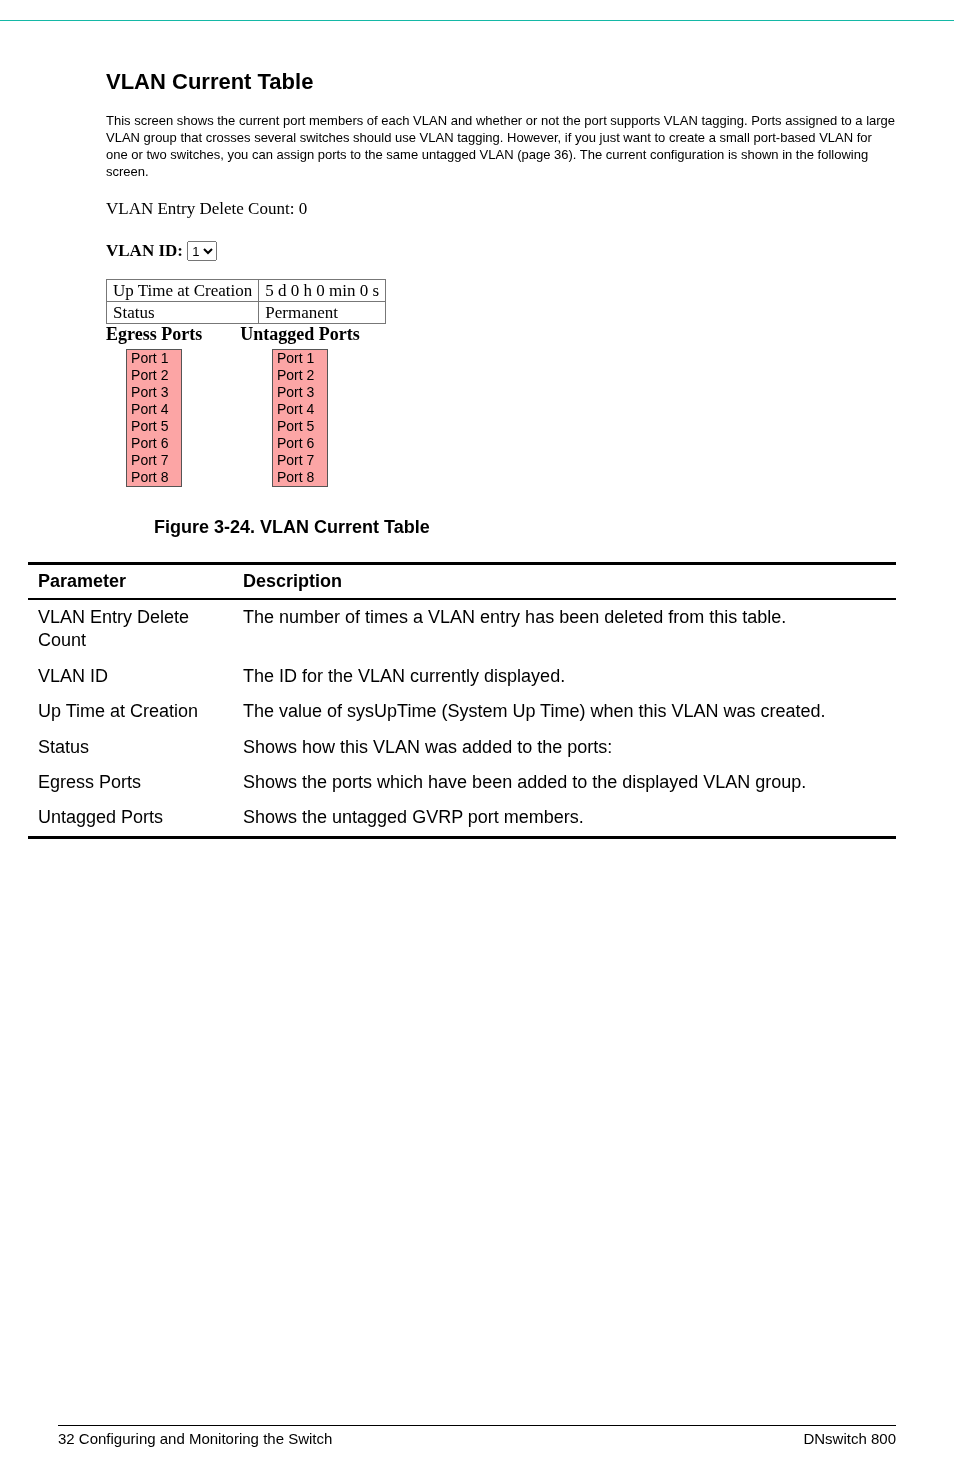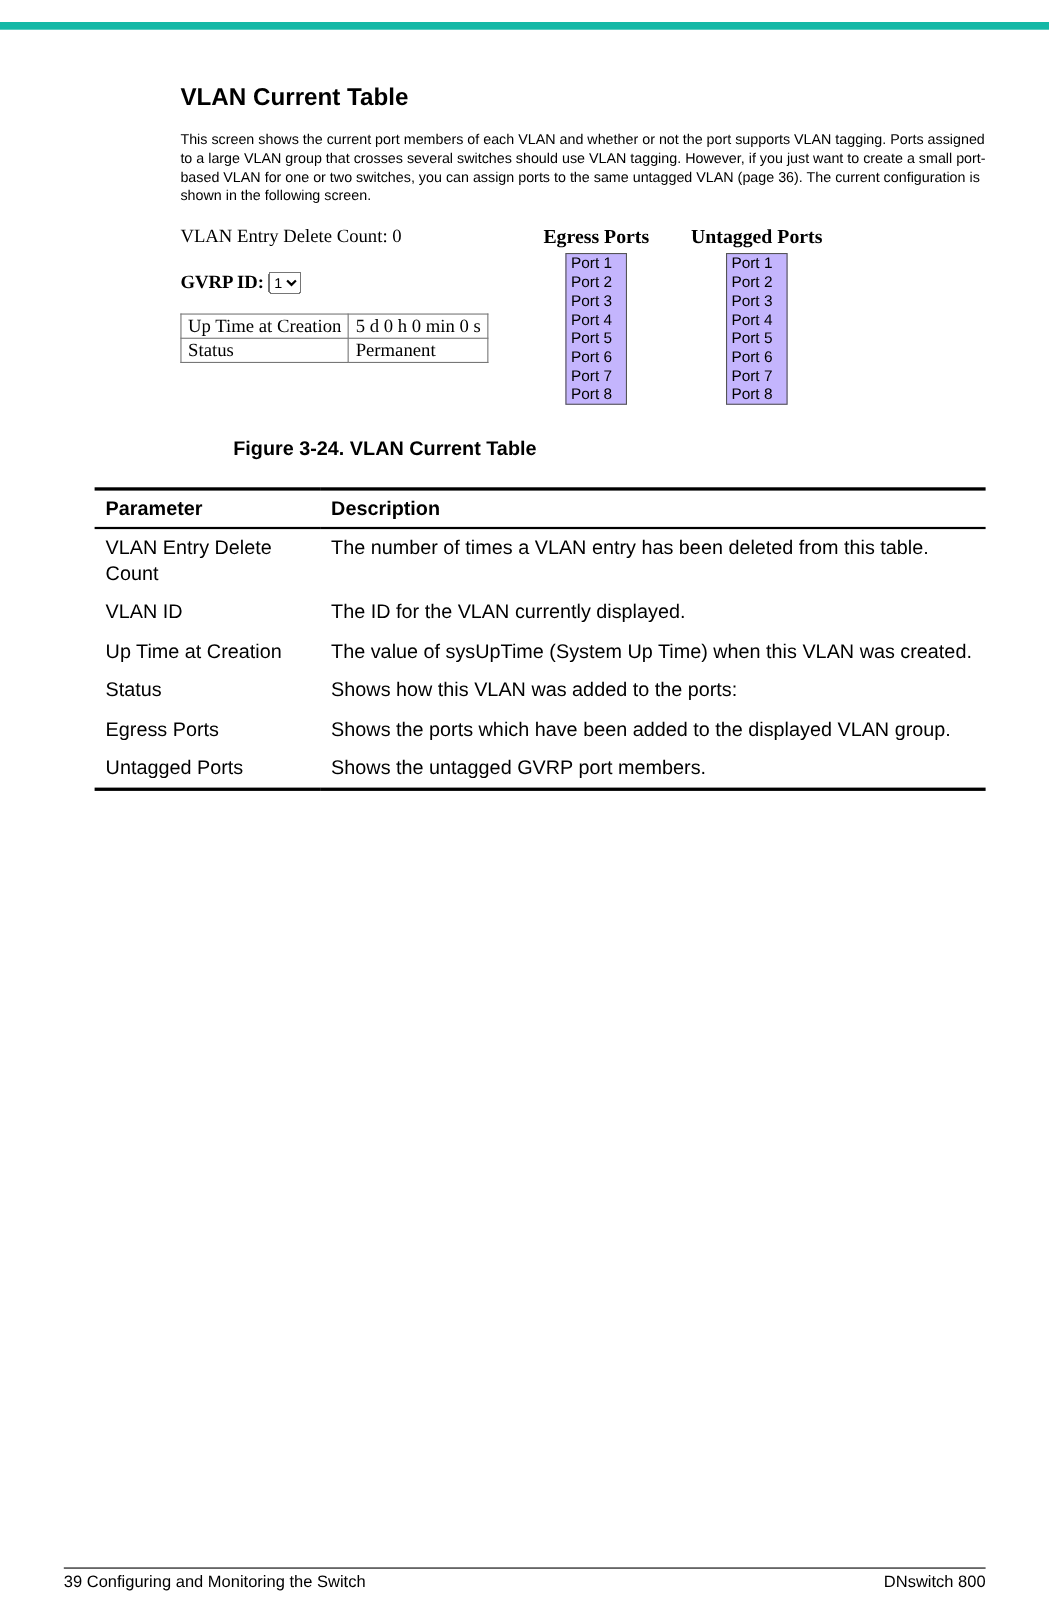--- a/index.html
+++ b/index.html
@@ -7,22 +7,22 @@
     margin: 0;
     padding: 0;
     font-family: Arial, Helvetica, sans-serif;
     background: #ffffff;
     color: #000000;
     width: 954px;
     height: 1475px;
     position: relative;
   }
   .page {
-    padding: 30px 58px 0 86px;
-    border-top: 7px solid #14b8a6;
+    padding: 30px 58px 0 28px;
+    border-top: 1px solid #14b8a6;
     margin-top: 20px;
   }
   .inner-content {
     padding-left: 78px;
   }
   h2.section-title {
     font-size: 22px;
     font-weight: bold;
     margin: 18px 0 18px 0;
   }
@@ -30,20 +30,21 @@
     font-size: 13px;
     line-height: 1.3;
     margin: 0 0 18px 0;
   }
   .screenshot-figure {
     margin-bottom: 30px;
   }
   .fig-row {
     display: flex;
     align-items: flex-start;
+    flex-direction: column;
   }
   .fig-left {
     width: 330px;
     font-family: "Times New Roman", serif;
     font-size: 17px;
   }
   .delete-count {
     margin-bottom: 22px;
   }
   .vlan-id-row {
@@ -76,21 +77,21 @@
     font-weight: bold;
     font-size: 18px;
     margin-bottom: 4px;
     white-space: nowrap;
   }
   .listbox {
     border: 1px solid #555;
     width: 56px;
     font-size: 14px;
     font-family: Arial, sans-serif;
-    background: #c4b5fd;
+    background: #fca5a5;
     display: inline-block;
     text-align: left;
   }
   .listbox div {
     padding: 0 4px;
     line-height: 17px;
   }
   select.vlan-select {
     font-family: Arial, sans-serif;
     font-size: 13px;
@@ -145,21 +146,21 @@
     <h2 class="section-title">VLAN Current Table</h2>
 
     <p class="intro">This screen shows the current port members of each VLAN and whether or not the port supports VLAN tagging. Ports assigned to a large VLAN group that crosses several switches should use VLAN tagging. However, if you just want to create a small port-based VLAN for one or two switches, you can assign ports to the same untagged VLAN (page 36). The current configuration is shown in the following screen.</p>
 
     <div class="screenshot-figure">
       <div class="fig-row">
         <div class="fig-left">
           <div class="delete-count">VLAN Entry Delete Count: 0</div>
 
           <div class="vlan-id-row">
-            <b>GVRP ID:</b>
+            <b>VLAN ID:</b>
             <select class="vlan-select">
               <option>1</option>
             </select>
           </div>
 
           <table class="mini-table">
             <tbody>
                 <tr>
               <td>Up Time at Creation</td>
               <td>5 d 0 h 0 min 0 s</td>
@@ -238,15 +239,15 @@
       <tr class="tbl-bottom-border">
         <td class="param-cell">Untagged Ports</td>
         <td>Shows the untagged GVRP port members.</td>
       </tr>
     </tbody>
   </table>
 
 </div>
 
 <div class="footer">
-  <span>39  Configuring and Monitoring the Switch</span>
+  <span>32  Configuring and Monitoring the Switch</span>
   <span>DNswitch 800</span>
 </div>
 
 </body></html>

